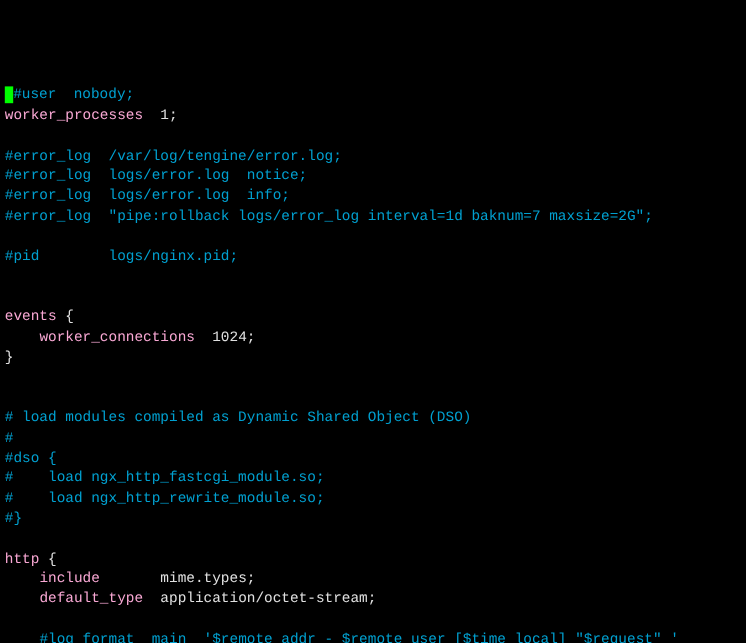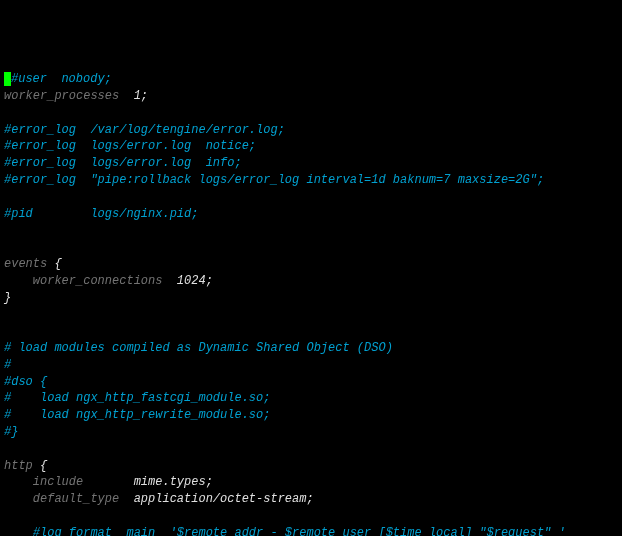--- a/index.html
+++ b/index.html
@@ -16,23 +16,23 @@
       white-space: pre;
     }
     .cursor {
       background: #00ff00;
       display: inline-block;
       width: 7px;
       height: 14px;
       vertical-align: text-bottom;
     }
     .comment { color: #00a0d0; }
-    .keyword { color: #737373; }
+    .keyword { color: #f9a8d4; }
     .plain { color: #e0e0e0; }
-    .line { display: block; font-style: italic; }
+    .line { display: block; }
   </style>
 </head>
 <body>
 
 
 
 <div id="terminal"><span class="line"><span class="cursor"></span><span class="comment">#user  nobody;</span></span><span class="line"><span class="keyword">worker_processes</span><span class="plain">  </span><span class="plain">1</span><span class="plain">;</span></span><span class="line"><span class="plain"> </span></span><span class="line"><span class="comment">#error_log  /var/log/tengine/error.log;</span></span><span class="line"><span class="comment">#error_log  logs/error.log  notice;</span></span><span class="line"><span class="comment">#error_log  logs/error.log  info;</span></span><span class="line"><span class="comment">#error_log  "pipe:rollback logs/error_log interval=1d baknum=7 maxsize=2G";</span></span><span class="line"><span class="plain"> </span></span><span class="line"><span class="comment">#pid        logs/nginx.pid;</span></span><span class="line"><span class="plain"> </span></span><span class="line"><span class="plain"> </span></span><span class="line"><span class="keyword">events</span><span class="plain"> {</span></span><span class="line"><span class="plain">    </span><span class="keyword">worker_connections</span><span class="plain">  </span><span class="plain">1024</span><span class="plain">;</span></span><span class="line"><span class="plain">}</span></span><span class="line"><span class="plain"> </span></span><span class="line"><span class="plain"> </span></span><span class="line"><span class="comment"># load modules compiled as Dynamic Shared Object (DSO)</span></span><span class="line"><span class="comment">#</span></span><span class="line"><span class="comment">#dso {</span></span><span class="line"><span class="comment">#    load ngx_http_fastcgi_module.so;</span></span><span class="line"><span class="comment">#    load ngx_http_rewrite_module.so;</span></span><span class="line"><span class="comment">#}</span></span><span class="line"><span class="plain"> </span></span><span class="line"><span class="keyword">http</span><span class="plain"> {</span></span><span class="line"><span class="plain">    </span><span class="keyword">include</span><span class="plain">       mime.types;</span></span><span class="line"><span class="plain">    </span><span class="keyword">default_type</span><span class="plain">  application/octet-stream;</span></span><span class="line"><span class="plain"> </span></span><span class="line"><span class="plain">    </span><span class="comment">#log_format  main  '$remote_addr - $remote_user [$time_local] "$request" '</span></span></div>
 
 
 

